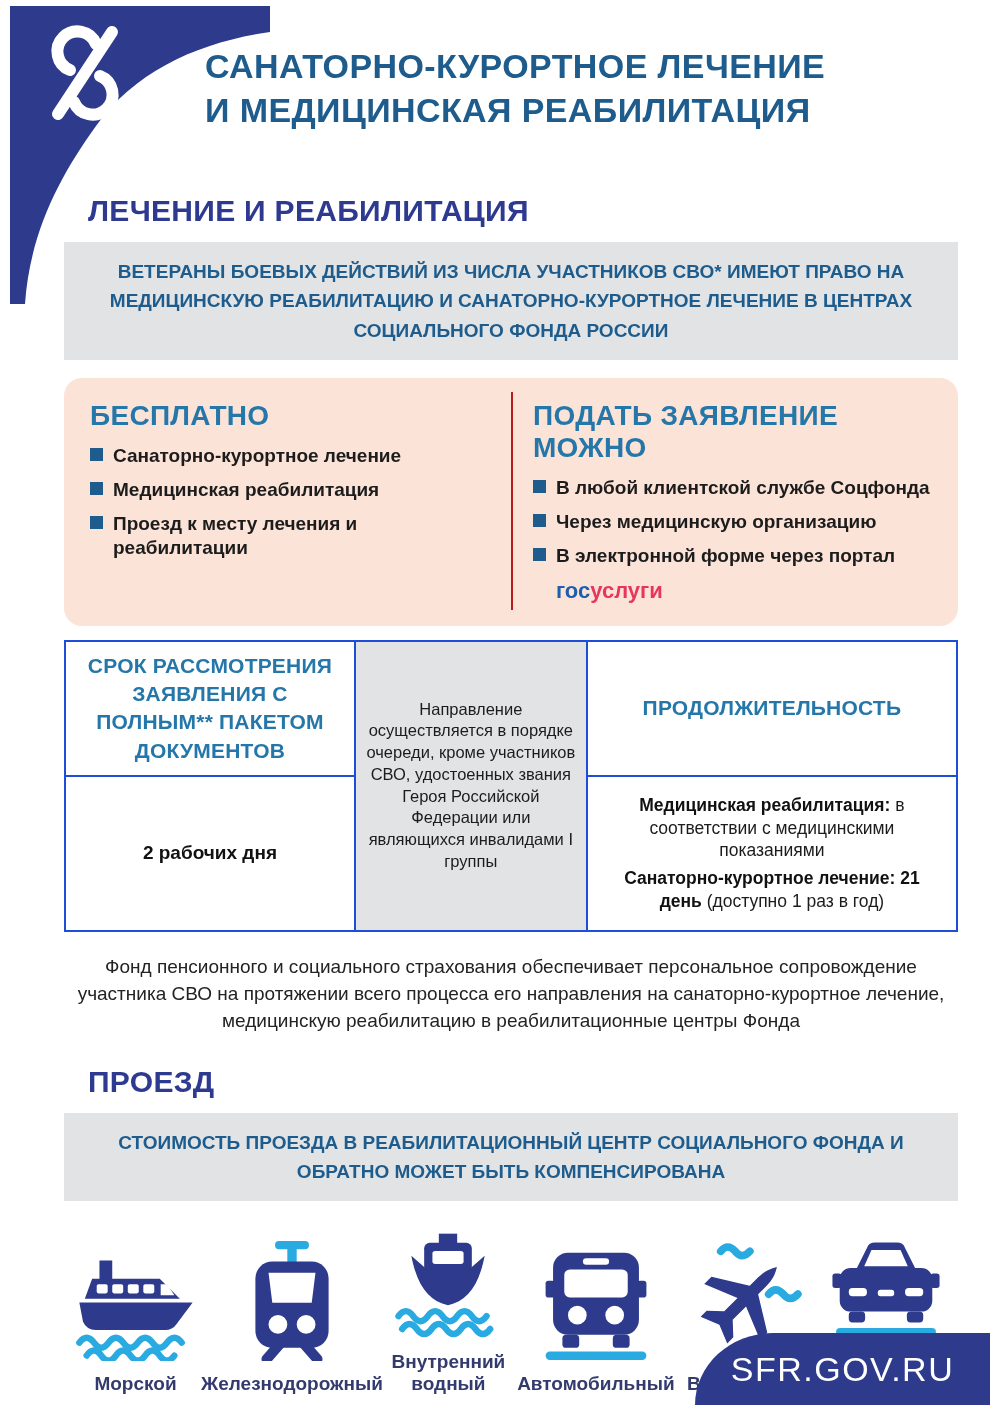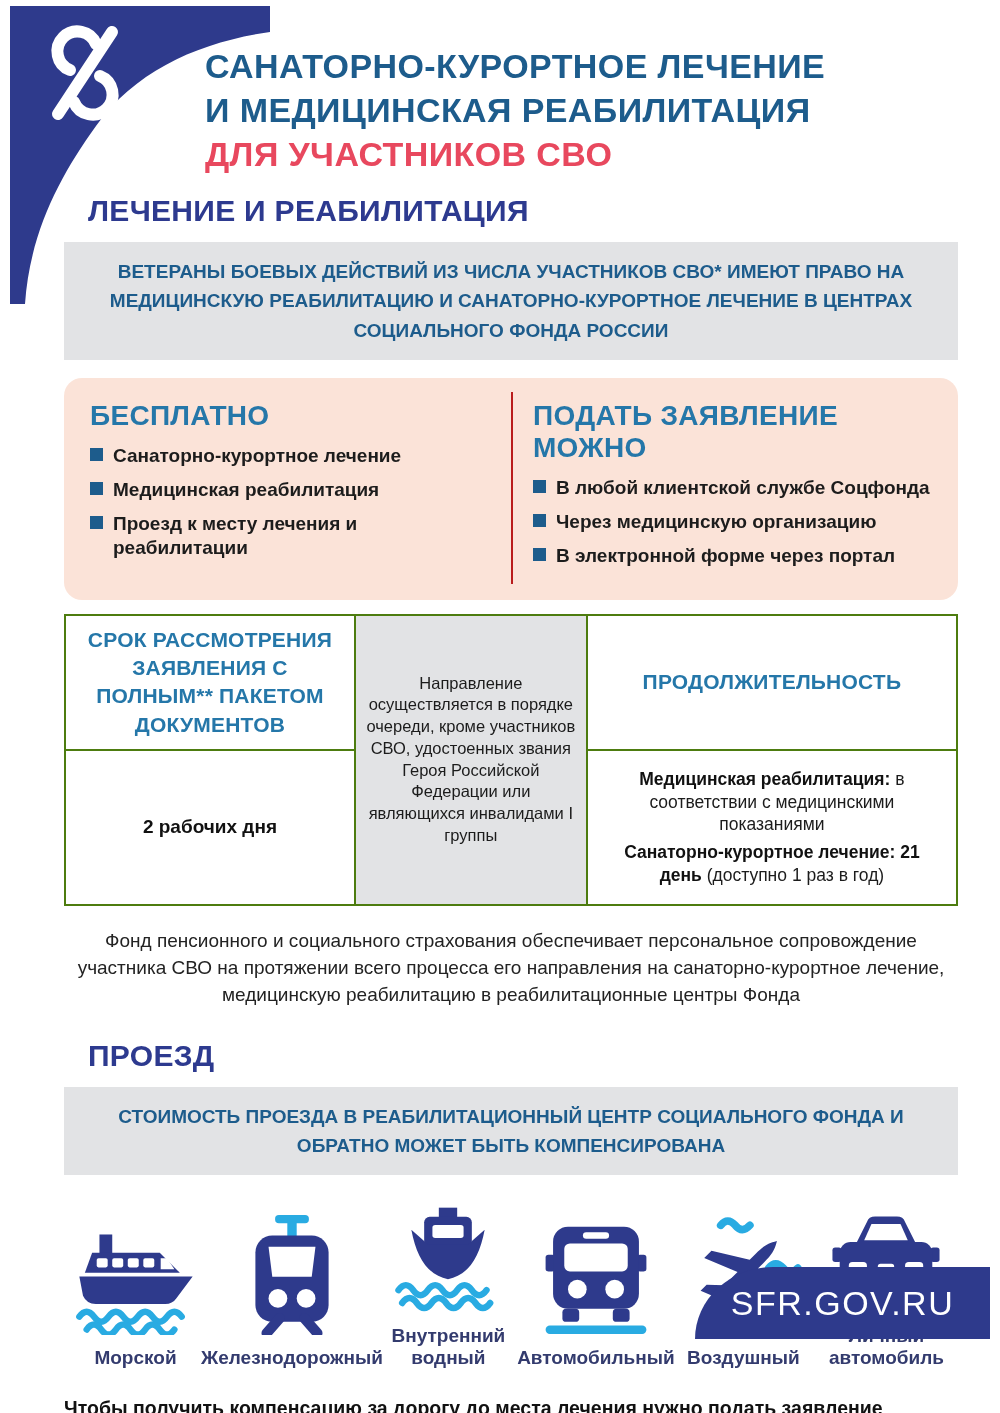--- a/index.html
+++ b/index.html
@@ -30,21 +30,21 @@
   ul.blist li { display:flex; align-items:flex-start; gap:10px; font-size:19px; font-weight:bold;
                 color:#1c1c1c; margin:10px 0; line-height:1.25; }
   .sq { width:13px; height:13px; background:#1d5c8c; margin-top:4px; flex:none; }
   .gosuslugi { font-weight:bold; }
   .gosuslugi .gb { color:#1d5fae; }
   .gosuslugi .gr { color:#e8355e; }
   .gos-line { margin:2px 0 0 23px; font-size:22px; }
 
   
   table.info { margin-top:14px; width:100%; border-collapse:collapse; }
-  table.info td { border:2px solid #4d7c0f; }
+  table.info td { border:2px solid #1d4ed8; }
   td.c1h, td.c3h { color:#2577a9; font-weight:bold; font-size:21px; text-align:center;
                    line-height:1.35; padding:10px 8px; height:90px; letter-spacing:0.2px; }
   td.c1h { width:32.5%; }
   td.c2 { width:26%; background:#e2e3e5; font-size:16.5px; color:#1c1c1c; text-align:center;
           line-height:1.32; padding:8px 10px; }
   td.c1v { font-size:19px; font-weight:bold; color:#111; text-align:center; height:96px; }
   td.c3 { padding:12px 14px; font-size:17.5px; color:#1c1c1c; line-height:1.3; vertical-align:middle; }
   td.c3 p { margin:5px 0;text-align:center; }
   td.c3 b { color:#111; }
 
@@ -56,42 +56,41 @@
   .modes { margin-top:16px; display:flex; align-items:flex-end; }
   .mode { display:flex; flex-direction:column; align-items:center; justify-content:flex-end; }
   .mode .iconbox { display:flex; align-items:flex-end; justify-content:center; height:122px; }
   .mode .mlabel { margin-top:12px; font-size:19px; font-weight:bold; color:#333b6e;
                   text-align:center; line-height:1.15; }
   .m1{width:16%;} .m2{width:19%;} .m3{width:16%;} .m4{width:17%;} .m5{width:16%;} .m6{width:16%;}
 
   .howto { margin-top:28px; font-size:19.5px; font-weight:bold; color:#111; }
 
   
-  .footer { position:absolute; left:695px; top:1267px; width:295px; height:72px; background:#2e3a8c;
+  .footer { position:absolute; left:695px; top:1333px; width:295px; height:72px; background:#2e3a8c;
             border-top-left-radius:78px 72px; display:flex; align-items:center; justify-content:center; }
   .footer .site { color:#ffffff; font-size:34px; letter-spacing:1.5px; }
 </style>
 </head>
 <body>
 
 <div class="page">
 
   <svg class="corner" viewBox="0 0 268 300" aria-hidden="true">
     <path d="M2 0 H262 V26 C192 36 128 64 88 120 C52 170 22 226 17 298 H2 Z" fill="#2e3a8c"></path>
     <g stroke="#ffffff" stroke-width="12" fill="none" stroke-linecap="round">
       <path d="M88 38 A20 20 0 1 0 62 64"></path>
       <path d="M66 96 A20 20 0 1 0 92 70"></path>
       <line x1="50" y1="108" x2="104" y2="26"></line>
     </g>
   </svg>
 
   <div class="title-block">
     <div class="title-line">САНАТОРНО-КУРОРТНОЕ ЛЕЧЕНИЕ</div>
     <div class="title-line">И МЕДИЦИНСКАЯ РЕАБИЛИТАЦИЯ</div>
-    <div class="title-line red">ДЛЯ УЧАСТНИКОВ СВО</div>
   </div>
 
   <div class="content">
 
     <h2 class="section">ЛЕЧЕНИЕ И РЕАБИЛИТАЦИЯ</h2>
 
     <div class="banner">ВЕТЕРАНЫ БОЕВЫХ ДЕЙСТВИЙ ИЗ ЧИСЛА УЧАСТНИКОВ СВО* ИМЕЮТ ПРАВО НА МЕДИЦИНСКУЮ РЕАБИЛИТАЦИЮ И САНАТОРНО-КУРОРТНОЕ ЛЕЧЕНИЕ В ЦЕНТРАХ СОЦИАЛЬНОГО ФОНДА РОССИИ</div>
 
     <div class="peach">
       <div class="peach-col">
@@ -120,20 +119,21 @@
           </li>
           <li>
             <span class="sq"></span>
             <span>Через медицинскую организацию</span>
           </li>
           <li>
             <span class="sq"></span>
             <span>В электронной форме через портал</span>
           </li>
         </ul>
+        <div class="gos-line gosuslugi"><span class="gb">гос</span><span class="gr">услуги</span></div>
       </div>
     </div>
 
     <table class="info">
       <tbody>
         <tr>
           <td class="c1h">СРОК РАССМОТРЕНИЯ ЗАЯВЛЕНИЯ С ПОЛНЫМ** ПАКЕТОМ ДОКУМЕНТОВ</td>
           <td class="c2" rowspan="2">Направление осуществляется в порядке очереди, кроме участников СВО, удостоенных звания Героя Российской Федерации или являющихся инвалидами I группы</td>
           <td class="c3h">ПРОДОЛЖИТЕЛЬНОСТЬ</td>
         </tr>

